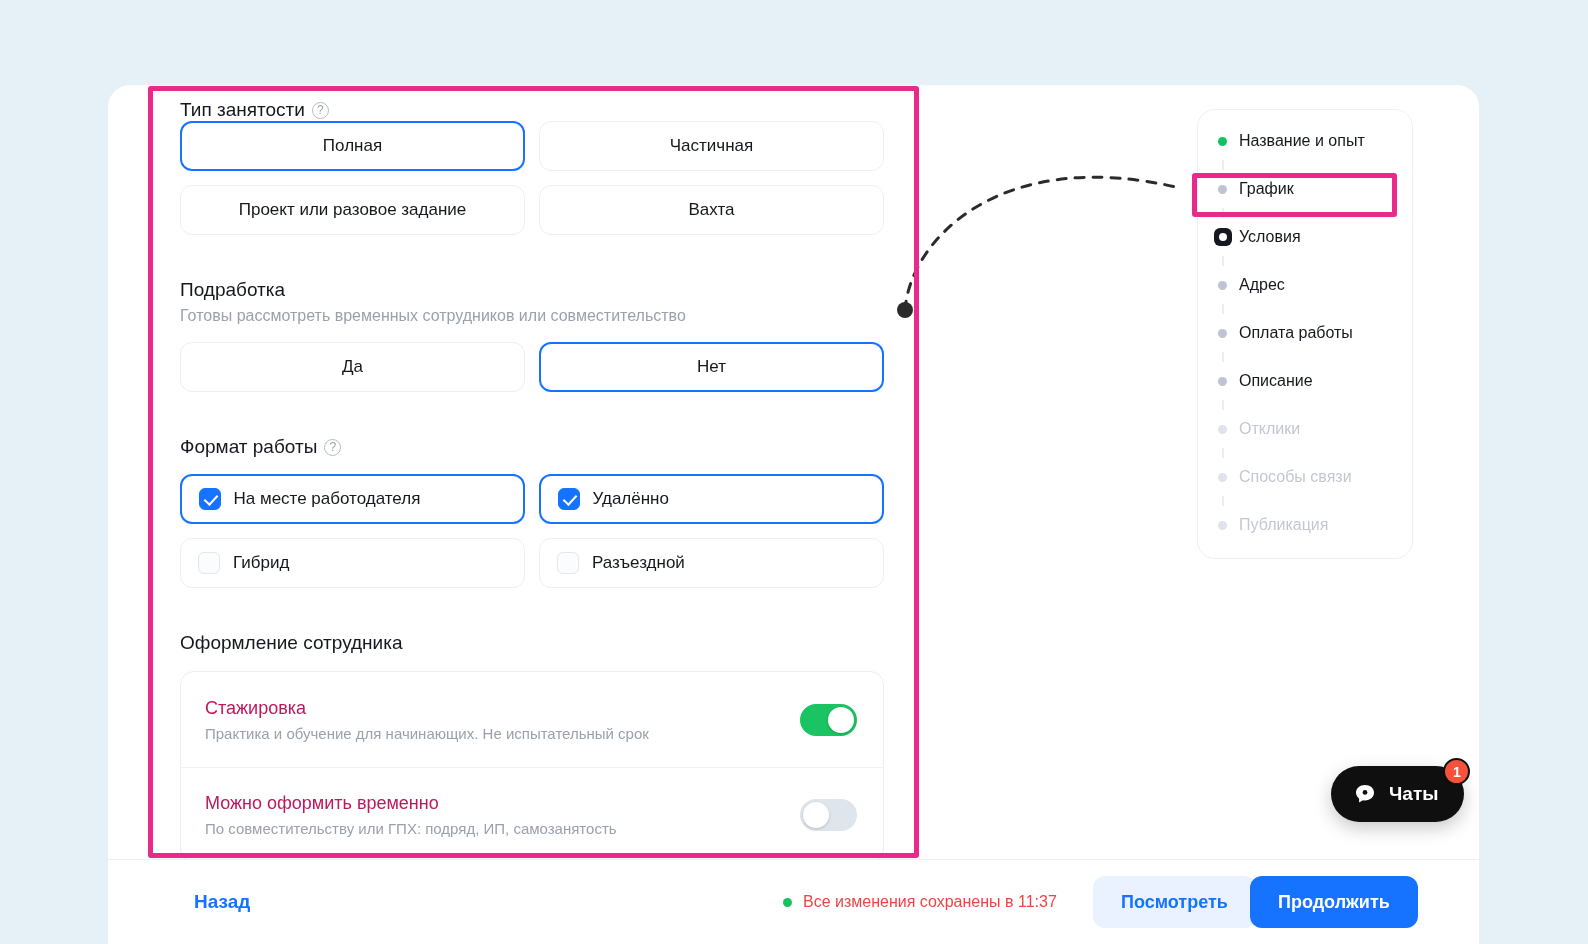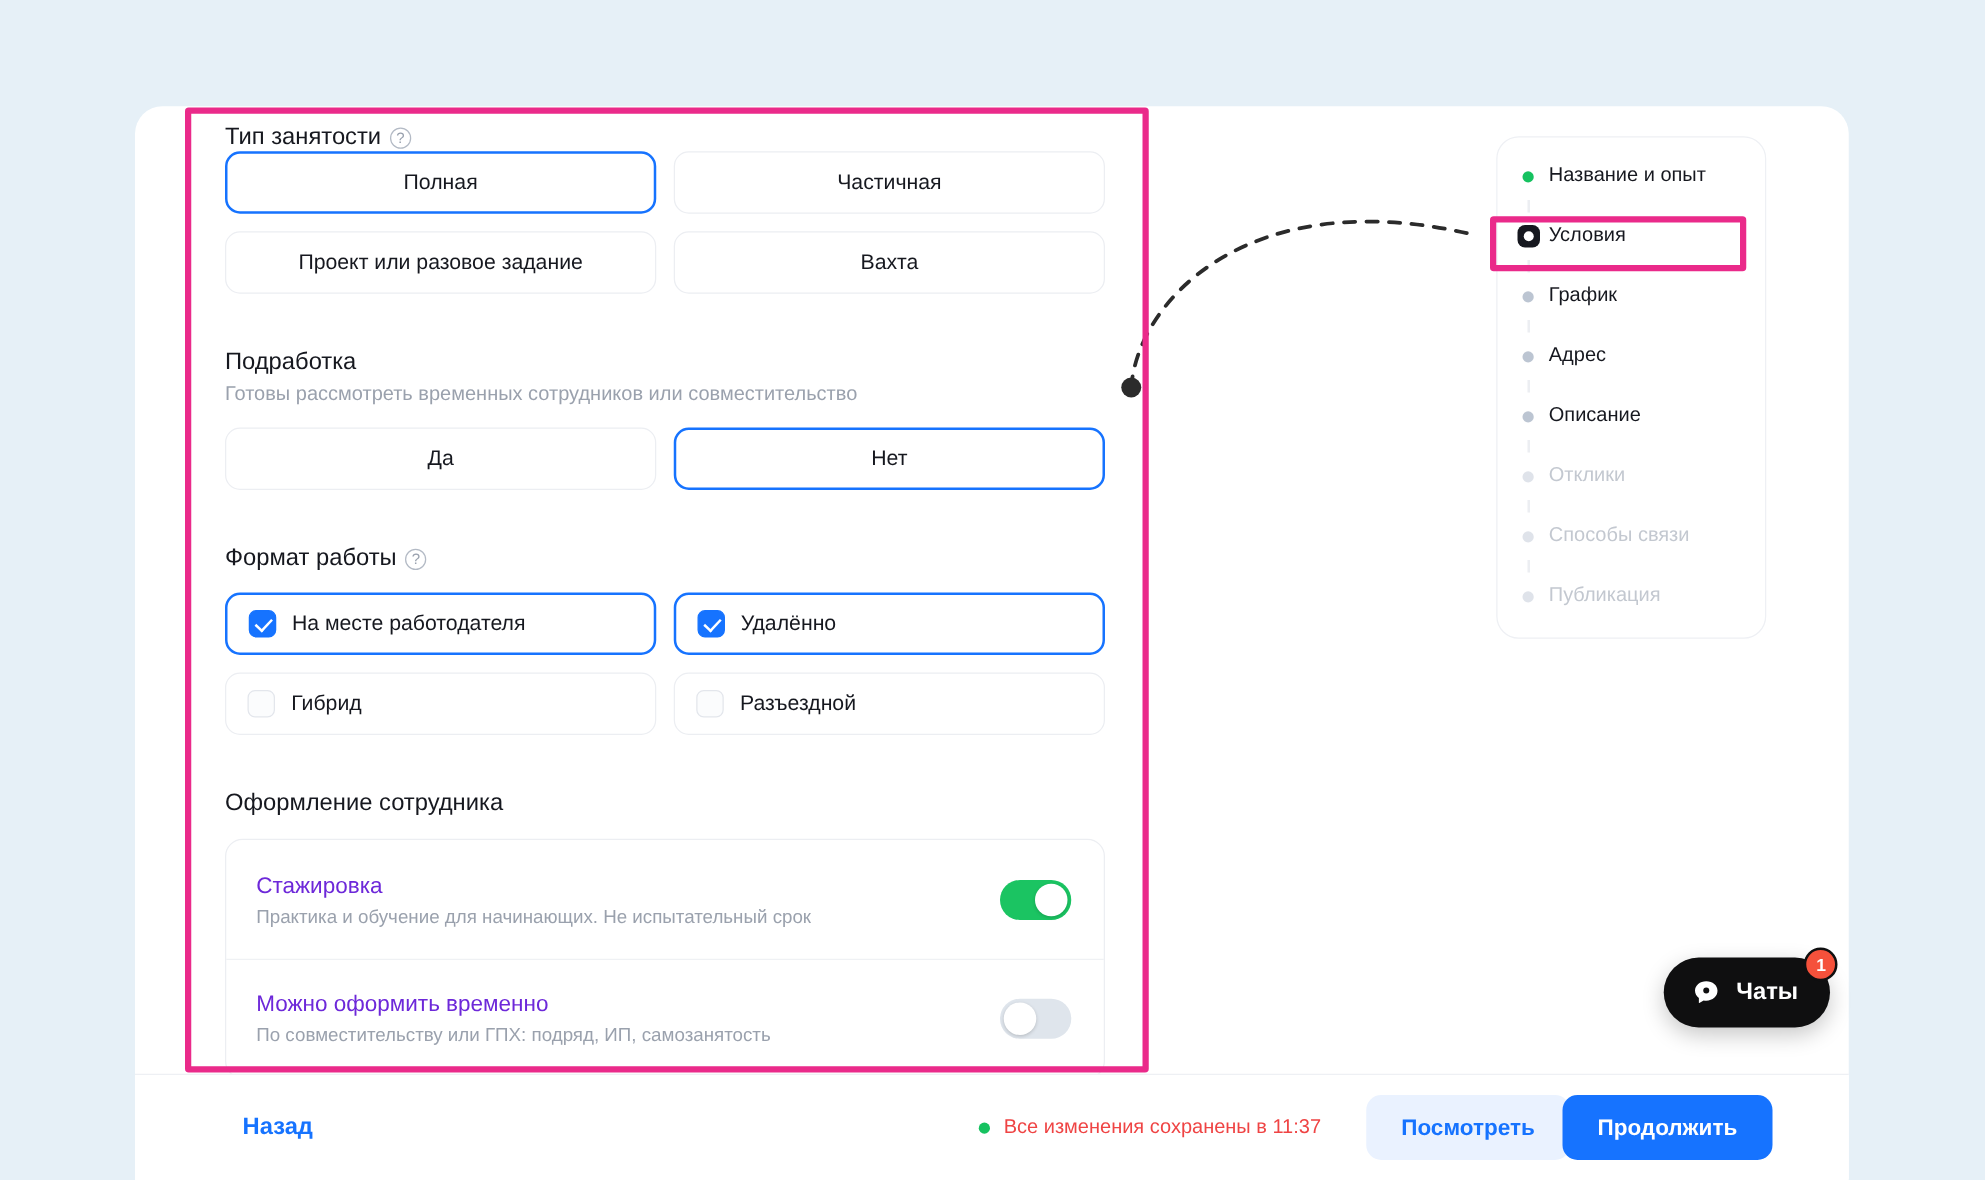--- a/index.html
+++ b/index.html
@@ -70,21 +70,21 @@
   
   .tog-card {
     border: 1.5px solid #eceef2; border-radius: 14px; background: #fff;
     width: 704px;
   }
   .tog-row {
     display: flex; align-items: center; justify-content: space-between;
     padding: 22px 26px 22px 24px; height: 95px;
   }
   .tog-row + .tog-row { border-top: 1.5px solid #eff1f4; }
-  .tog-title { font-size: 18px; color: #6d28d9; }
+  .tog-title { font-size: 18px; color: #be185d; }
   .tog-desc { font-size: 15px; color: #9aa1ad; margin-top: 6px; }
   .switch {
     width: 57px; height: 32px; border-radius: 16px; flex: none;
     background: #dfe5ec; position: relative; cursor: pointer;
   }
   .switch.on { background: #1bc462; }
   .switch .knob {
     position: absolute; top: 3px; left: 3px;
     width: 26px; height: 26px; border-radius: 50%; background: #fff;
     box-shadow: 0 1px 3px rgba(0,0,0,.18);
@@ -279,32 +279,37 @@
 
     </div>
 
     <div class="navpanel">
       <div class="nav-item">
         <span class="dot green"></span>
         <span>Название и опыт</span>
       </div>
       <div class="nav-item">
         <span class="connector"></span>
+        <span class="dot"></span>
+        <span>График</span>
+      </div>
+      <div class="nav-item">
+        <span class="connector"></span>
         <span class="nav-icon"></span>
         <span>Условия</span>
       </div>
       <div class="nav-item">
         <span class="connector"></span>
         <span class="dot"></span>
-        <span>График</span>
+        <span>Адрес</span>
       </div>
       <div class="nav-item">
         <span class="connector"></span>
         <span class="dot"></span>
-        <span>Адрес</span>
+        <span>Оплата работы</span>
       </div>
       <div class="nav-item">
         <span class="connector"></span>
         <span class="dot"></span>
         <span>Описание</span>
       </div>
       <div class="nav-item muted">
         <span class="connector"></span>
         <span class="dot faint"></span>
         <span>Отклики</span>

